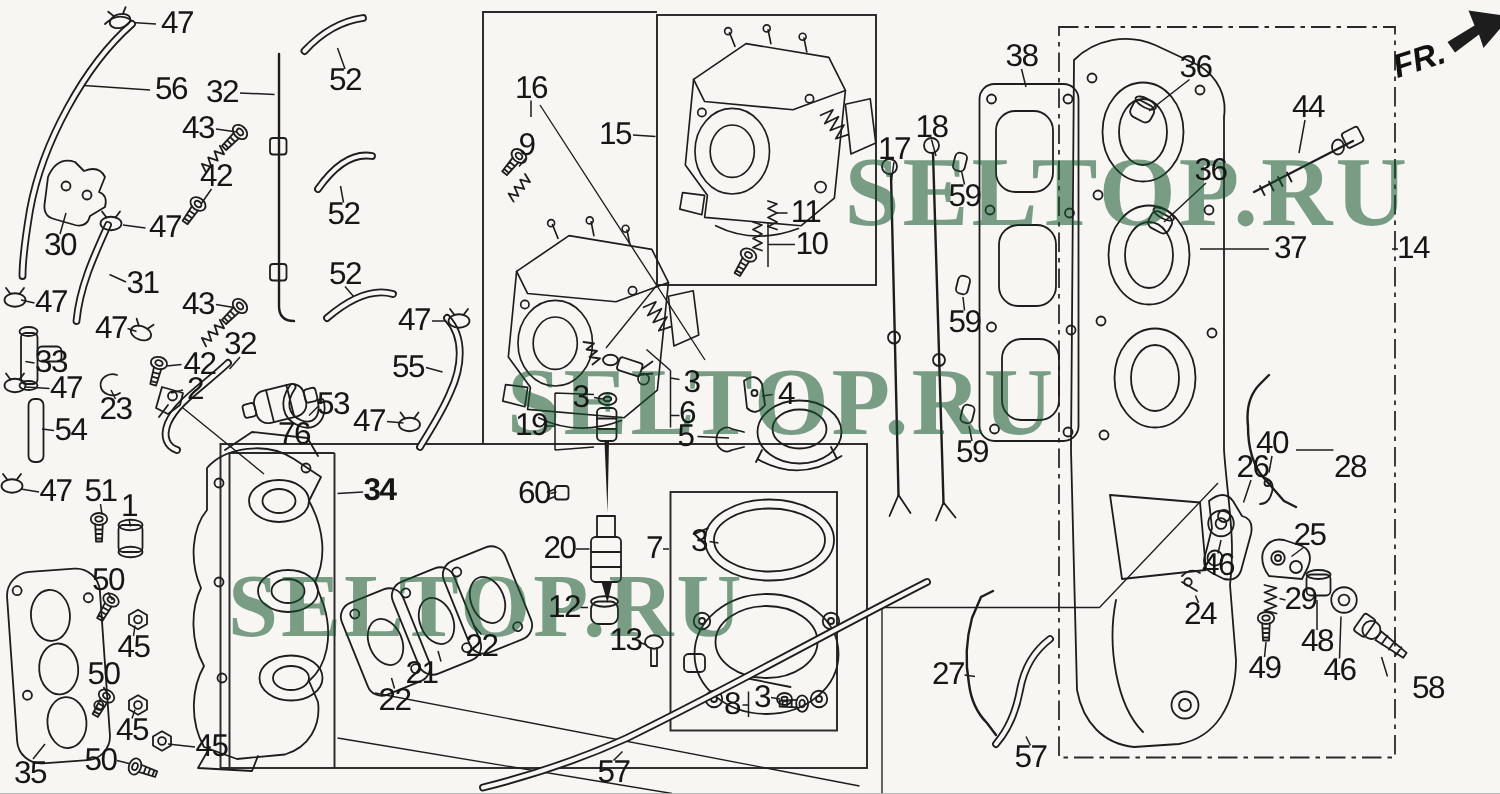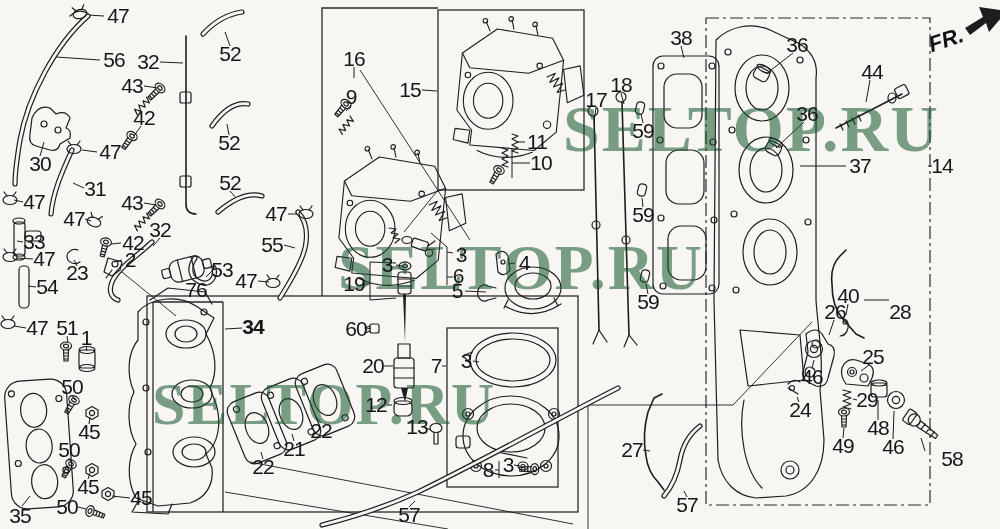--- a/index.html
+++ b/index.html
@@ -414,21 +414,21 @@
       <div class="plabel" style="left: 67px; top: 328px;">51</div>
       <div class="plabel" style="left: 86px; top: 338px;">1</div>
       <div class="plabel" style="left: 72px; top: 387px;">50</div>
       <div class="plabel" style="left: 89px; top: 432px;">45</div>
       <div class="plabel" style="left: 69px; top: 450px;">50</div>
       <div class="plabel" style="left: 88px; top: 487px;">45</div>
       <div class="plabel" style="left: 141px; top: 498px;">45</div>
       <div class="plabel" style="left: 67px; top: 507px;">50</div>
       <div class="plabel" style="left: 20px; top: 516px;">35</div>
       <div class="plabel" style="left: 263px; top: 467px;">22</div>
-      <div class="plabel" style="left: 294px; top: 449px;">21</div>
+      <div class="plabel" style="left: 281px; top: 449px;">21</div>
       <div class="plabel" style="left: 321px; top: 431px;">22</div>
       <div class="plabel" style="left: 354px; top: 59px;">16</div>
       <div class="plabel" style="left: 351px; top: 97px;">9</div>
       <div class="plabel" style="left: 410px; top: 90px;">15</div>
       <div class="plabel" style="left: 537px; top: 142px;">11</div>
       <div class="plabel" style="left: 541px; top: 163px;">10</div>
       <div class="plabel" style="left: 596px; top: 100px;">17</div>
       <div class="plabel" style="left: 621px; top: 85px;">18</div>
       <div class="plabel" style="left: 681px; top: 38px;">38</div>
       <div class="plabel" style="left: 643px; top: 131px;">59</div>

